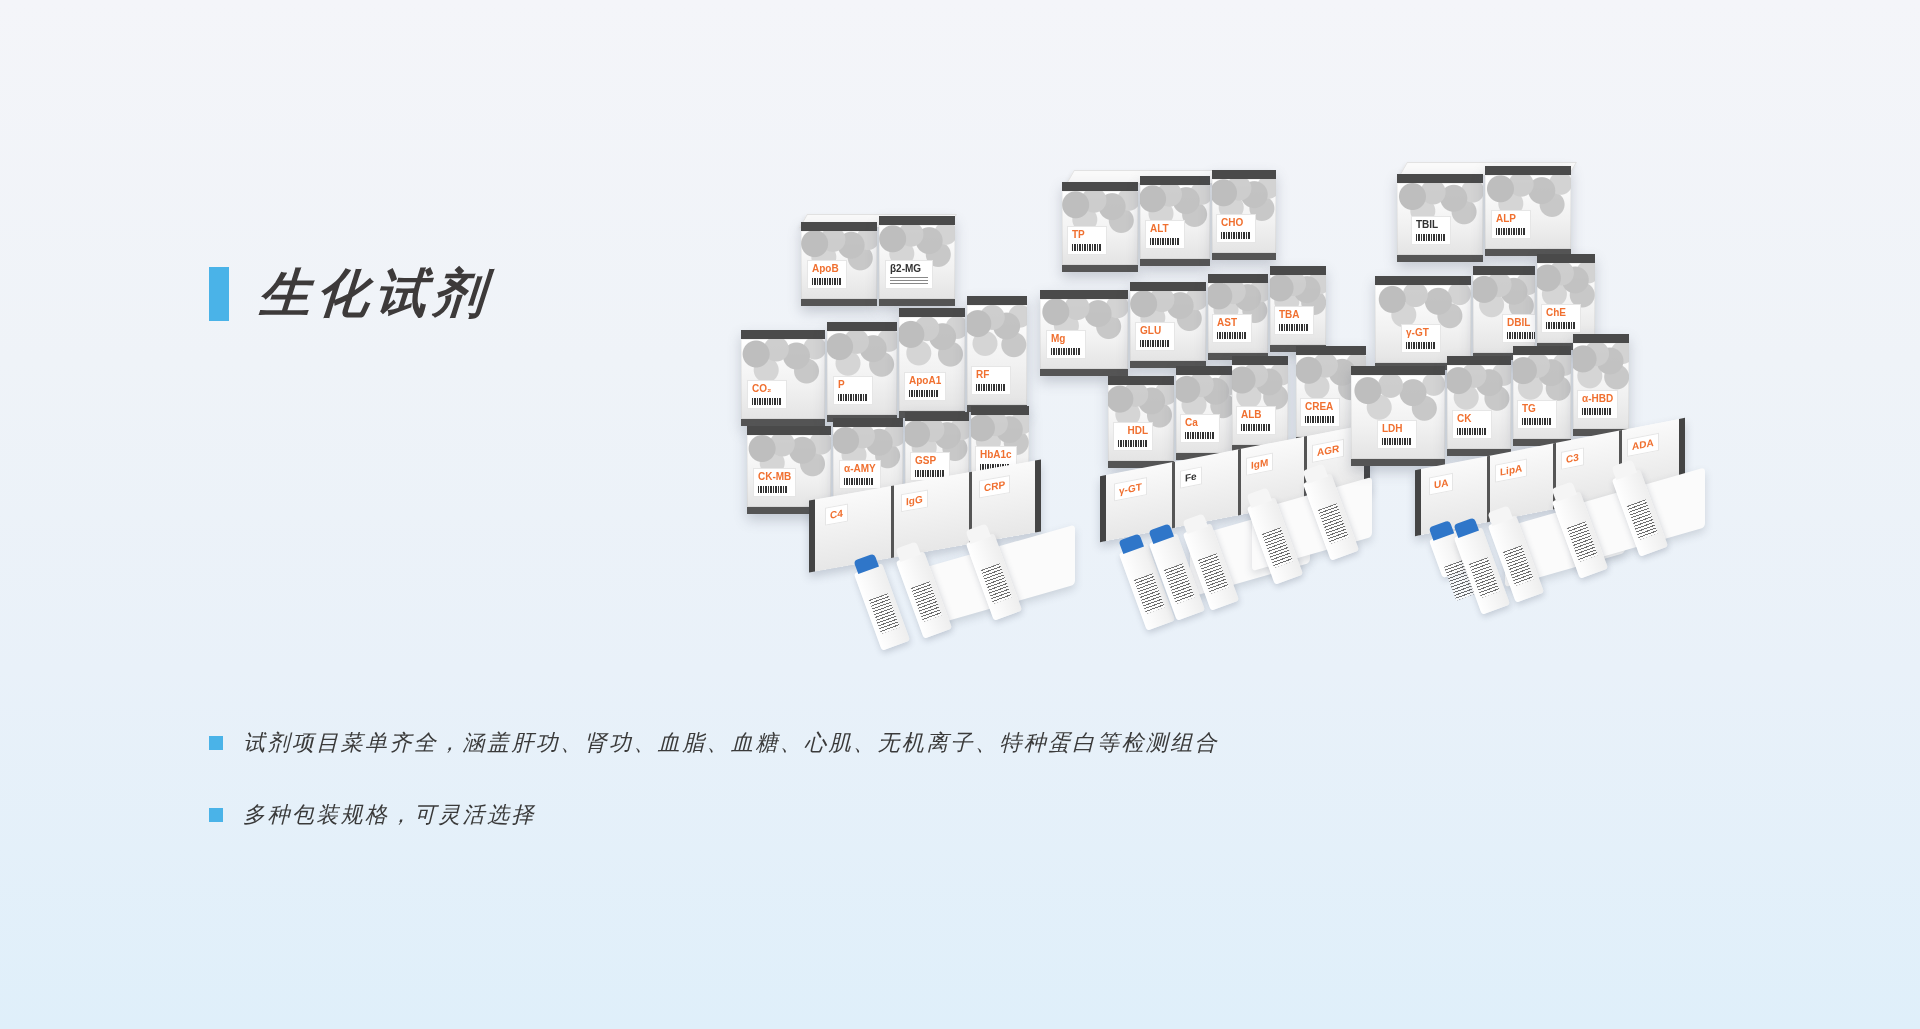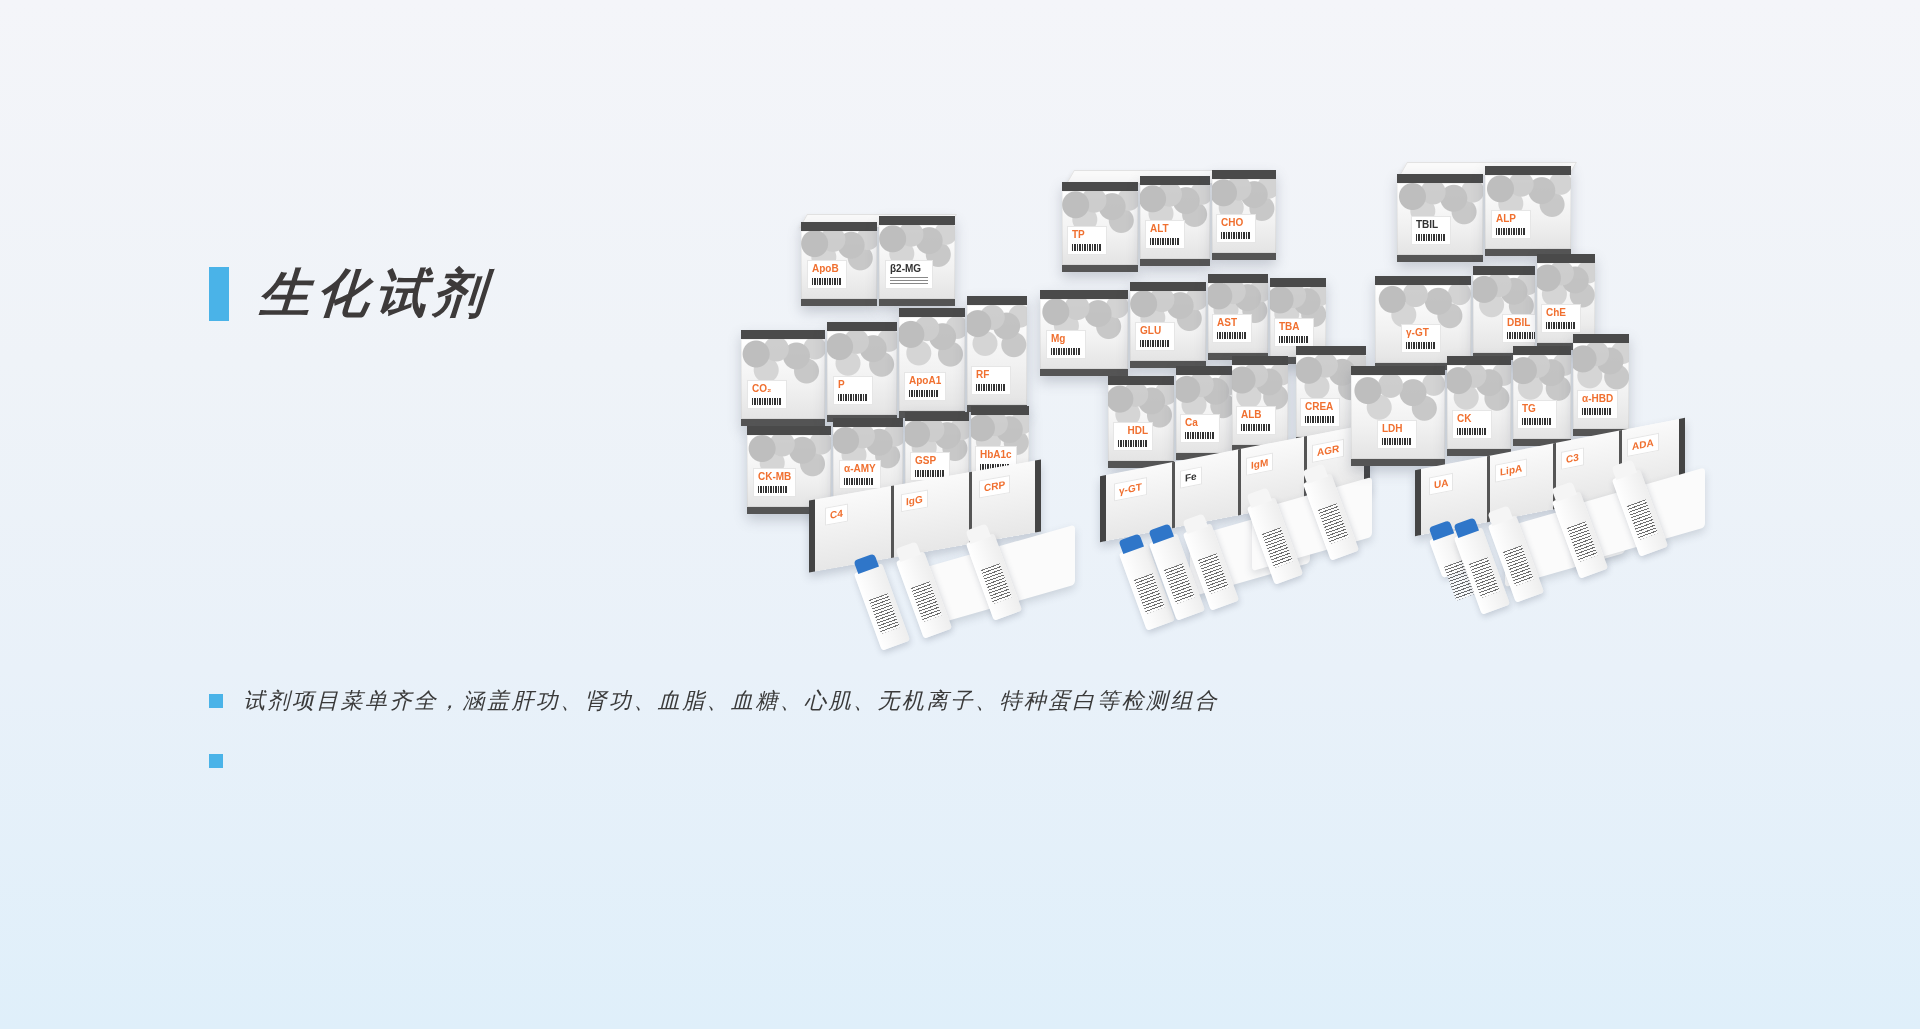--- a/index.html
+++ b/index.html
@@ -20,21 +20,21 @@
     width: 20px; height: 54px; background: #4ab3e8; margin-right: 30px;
   }
   .title-text {
     font-size: 52px; font-weight: bold; color: #3d3a3a; letter-spacing: 6px;
     font-style: italic; transform: skewX(-4deg);
   }
 
   
   .features { position: absolute; left: 209px; top: 686px; }
   .feature {
-    display: flex; align-items: center; height: 30px; margin-bottom: 30px;
+    display: flex; align-items: center; height: 30px; margin-bottom: 30px; margin-top: 42px;
   }
   .feature-dot {
     width: 14px; height: 14px; background: #4ab3e8; margin-right: 20px; flex: none;
   }
   .feature-text {
     font-size: 22px; color: #3a3a3a; letter-spacing: 2.4px; font-style: italic;
   }
 
   
   .product-photo { position: absolute; left: 735px; top: 150px; width: 985px; height: 500px; }
@@ -113,20 +113,21 @@
     <h1 class="title-text">生化试剂</h1>
   </div>
 
   <div class="features">
     <div class="feature">
       <span class="feature-dot"></span>
       <span class="feature-text">试剂项目菜单齐全，涵盖肝功、肾功、血脂、血糖、心肌、无机离子、特种蛋白等检测组合</span>
     </div>
     <div class="feature">
       <span class="feature-dot"></span>
+      <span class="feature-text">多种包装规格，可灵活选择</span>
     </div>
   </div>
 
   <div class="product-photo" aria-label="生化试剂产品包装组合">
 
     <div class="stack" style="left:0;top:0;width:300px;height:500px;">
 
       <div class="box-lid" style="left:68px;top:64px;width:150px;height:14px;transform:skewX(-30deg);"></div>
       <div class="box" style="left:66px;top:72px;width:76px;height:84px;">
         <div class="label" style="left:6px;"><span>ApoB</span><span class="barcode"></span></div>
@@ -190,21 +191,21 @@
 
       <div class="box" style="left:0px;top:140px;width:88px;height:86px;">
         <div class="label" style="left:6px;"><span>Mg</span><span class="barcode"></span></div>
       </div>
       <div class="box" style="left:90px;top:132px;width:76px;height:86px;">
         <div class="label" style="left:5px;"><span>GLU</span><span class="barcode"></span></div>
       </div>
       <div class="box" style="left:168px;top:124px;width:60px;height:86px;">
         <div class="label" style="left:4px;"><span>AST</span><span class="barcode"></span></div>
       </div>
-      <div class="box" style="left:230px;top:116px;width:56px;height:86px;margin-top:12px;">
+      <div class="box" style="left:230px;top:116px;width:56px;height:86px;">
         <div class="label" style="left:4px;"><span>TBA</span><span class="barcode"></span></div>
       </div>
 
       <div class="box" style="left:68px;top:226px;width:66px;height:92px;text-align:right;">
         <div class="label" style="left:5px;"><span>HDL</span><span class="barcode"></span></div>
       </div>
       <div class="box" style="left:136px;top:216px;width:60px;height:94px;">
         <div class="label" style="left:4px;"><span>Ca</span><span class="barcode"></span></div>
       </div>
       <div class="box" style="left:192px;top:206px;width:56px;height:96px;">

